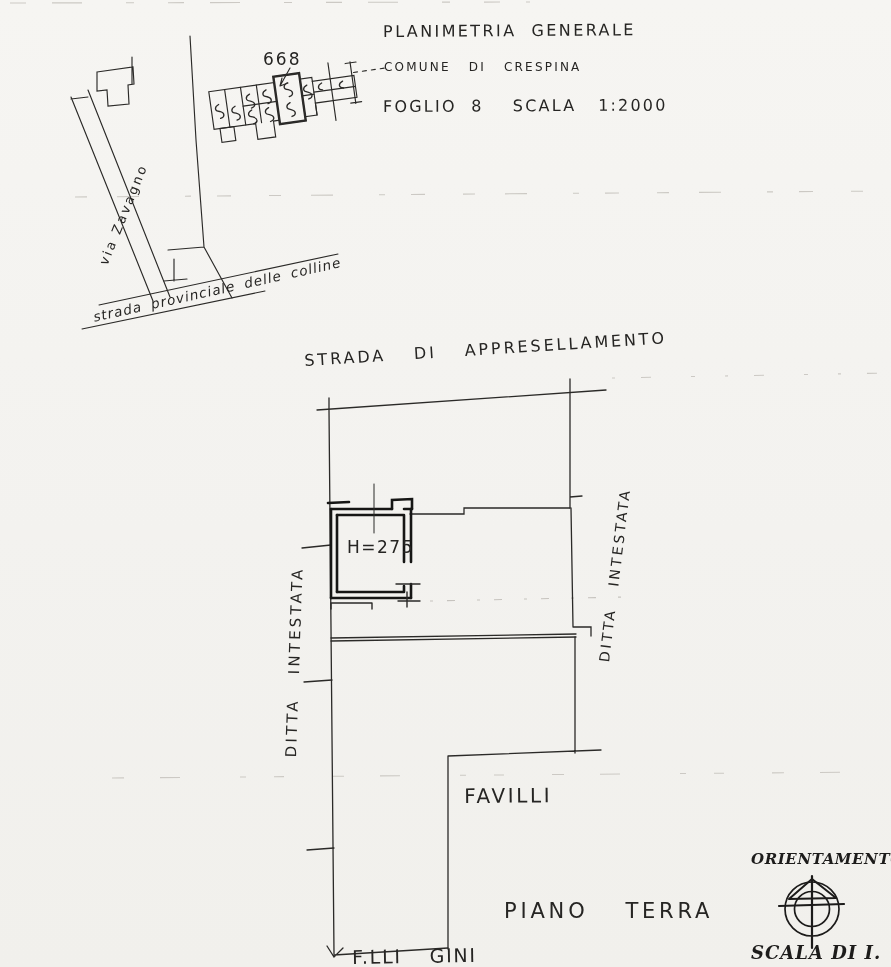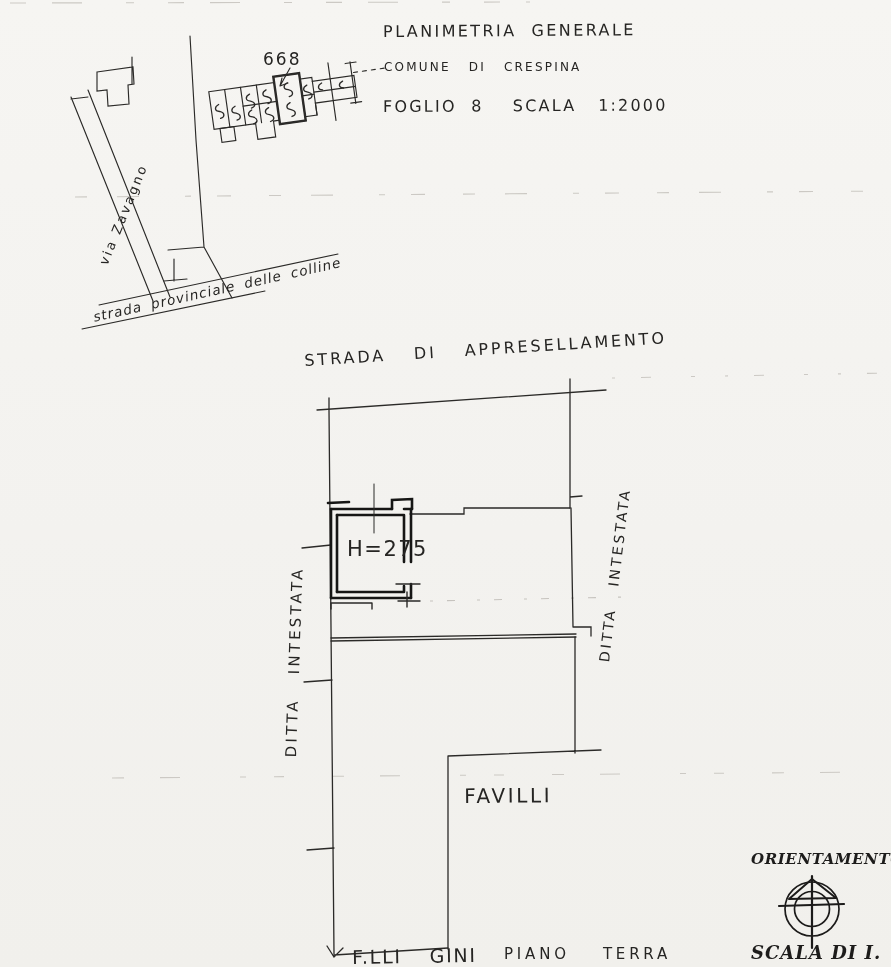--- a/index.html
+++ b/index.html
@@ -107,21 +107,21 @@
   <div class="lbl hw" style="left:384px;top:61px;font-size:12px;letter-spacing:2.2px;">COMUNE   DI   CRESPINA</div>
   <div class="lbl hw" style="left:383px;top:99px;font-size:16px;letter-spacing:2.2px;transform:rotate(-0.3deg);">FOGLIO  8    SCALA   1:2000</div>
 
   <div class="lbl hw" style="left:263px;top:51px;font-size:17px;letter-spacing:2px;text-align:right;">668</div>
   <div class="lbl hw" style="left:97px;top:262px;font-size:13px;letter-spacing:2.5px;transform:rotate(-68deg);">via Zavagno</div>
   <div class="lbl hw" style="left:92px;top:311px;font-size:13.5px;font-style:italic;letter-spacing:1.1px;word-spacing:4px;transform:rotate(-12.5deg);">strada provinciale delle colline</div>
 
   <div class="lbl hw" style="left:304px;top:353px;font-size:16px;letter-spacing:2.9px;word-spacing:6px;transform:rotate(-3.6deg);">STRADA  DI  APPRESELLAMENTO</div>
   <div class="lbl hw" style="left:284px;top:757px;font-size:15px;letter-spacing:3.2px;transform:rotate(-88deg);">DITTA   INTESTATA</div>
   <div class="lbl hw" style="left:597px;top:661px;font-size:14px;letter-spacing:2.8px;transform:rotate(-83deg);">DITTA   INTESTATA</div>
-  <div class="lbl hw" style="left:347px;top:539px;font-size:21px;letter-spacing:1.5px;">H=275</div>
+  <div class="lbl hw" style="left:347px;top:539px;font-size:17px;letter-spacing:1.5px;">H=275</div>
   <div class="lbl hw" style="left:464px;top:786px;font-size:20px;letter-spacing:2.6px;transform:rotate(-0.5deg);text-align:center;">FAVILLI</div>
-  <div class="lbl hw" style="left:504px;top:947px;font-size:15px;letter-spacing:3.8px;word-spacing:8px;text-align:center;">PIANO  TERRA</div>
+  <div class="lbl hw" style="left:504px;top:901px;font-size:21px;letter-spacing:3.8px;word-spacing:8px;text-align:center;">PIANO  TERRA</div>
   <div class="lbl hw" style="left:352px;top:948px;font-size:19px;letter-spacing:1.8px;word-spacing:6px;transform:rotate(-1deg);">F.LLI  GINI</div>
 
   <div class="lbl pr" style="left:751px;top:852px;font-size:15px;letter-spacing:0.6px;">ORIENTAMENTO</div>
   <div class="lbl pr" style="left:751px;top:944px;font-size:18px;letter-spacing:1px;">SCALA DI I.</div>
 
 </div>
 
 </body></html>

